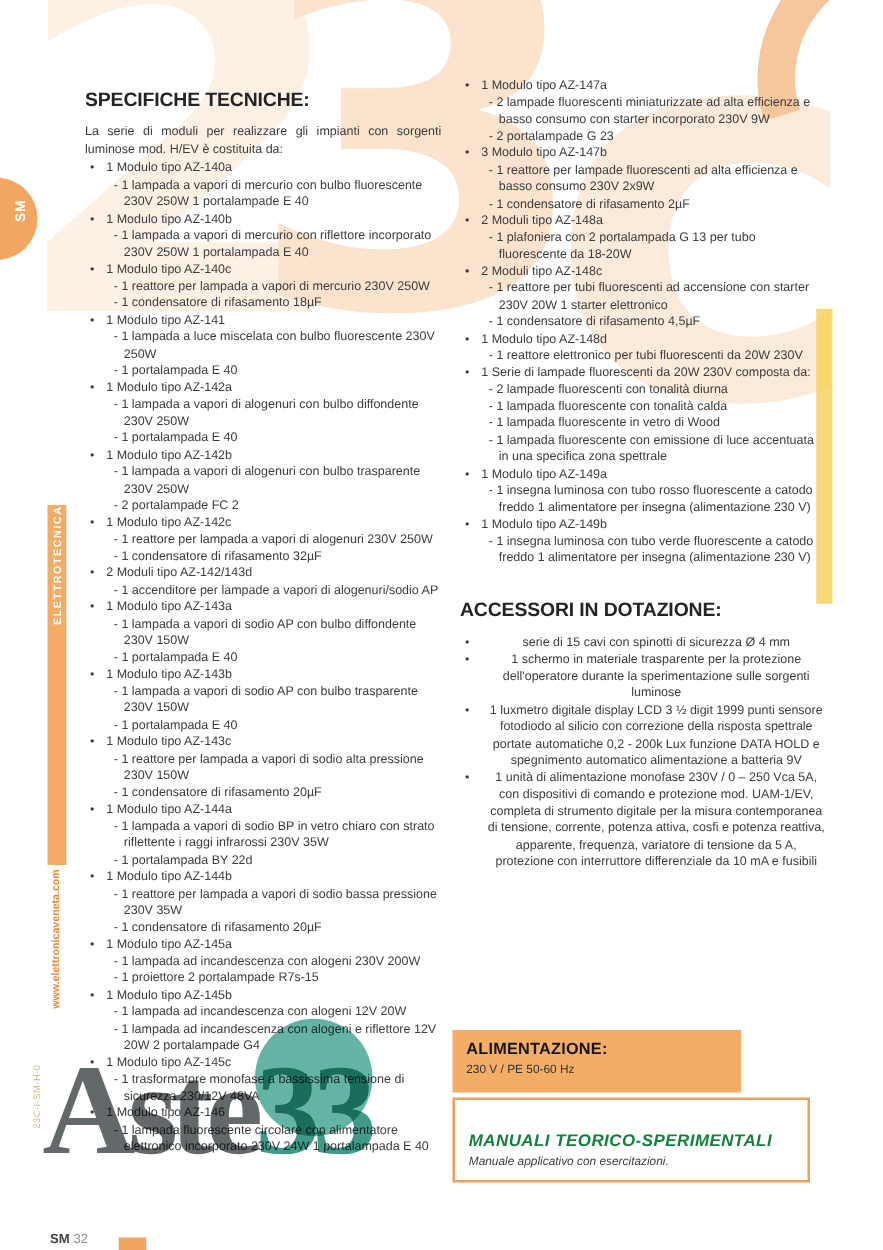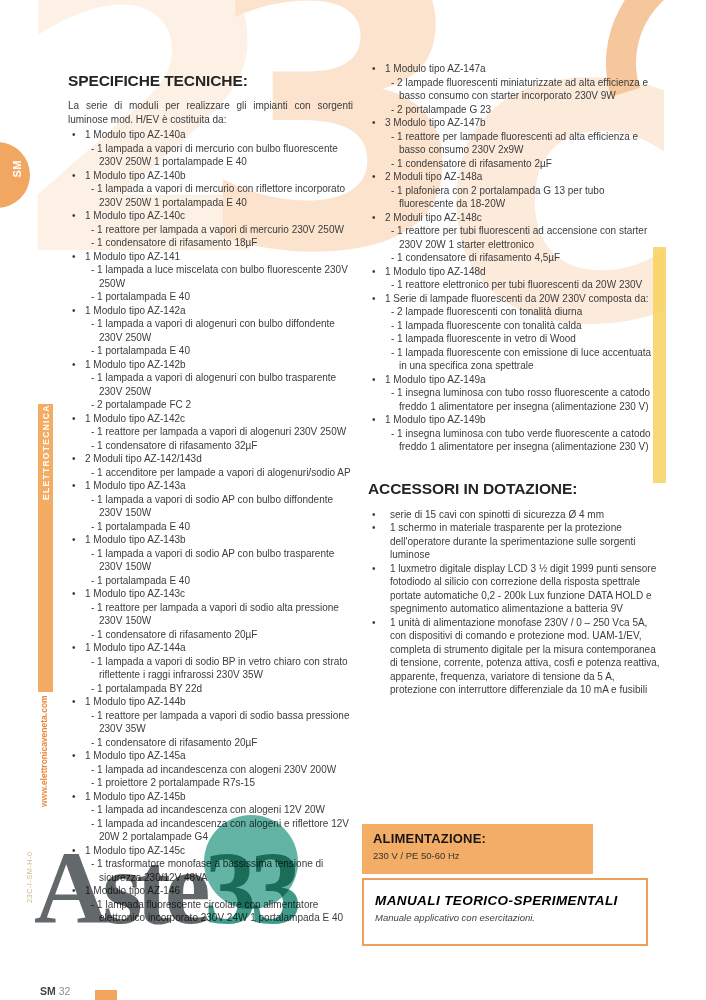--- a/index.html
+++ b/index.html
@@ -38,29 +38,29 @@
          letter-spacing:-.1px;}
   .intro{margin:0 0 2px;text-align:justify;}
   ul.mods,ul.accs{list-style:none;margin:0;padding:0;}
   .col-right ul.mods{padding-top:6px;}
   li.mod .head{display:flex;}
   .blt{flex:0 0 17px;padding-left:4px;box-sizing:border-box;}
   .sub{padding-left:31px;text-indent:-8px;}
   h1.sec.acc-title{margin:26px 0 10px;}
   li.acc{display:flex;}
   li.acc .blt{flex:0 0 22px;}
-  li.acc .at{flex:1;}
+  li.acc .at{flex:1;text-align:center;}
   
   .power-box{position:absolute;left:362px;top:824px;width:231px;height:50px;background:#f4ad66;
              box-sizing:border-box;padding:7px 11px;z-index:1;}
   .power-title{font-size:13px;font-weight:bold;color:#161616;letter-spacing:.2px;}
   .power-value{font-size:9.5px;color:#333;margin-top:4px;}
   .manual-box{position:absolute;left:362px;top:878px;width:286px;height:68px;background:#fff;
               border:2px solid #eba05b;box-sizing:border-box;padding:13px 11px 0;z-index:1;}
-  .manual-title{font-size:13.5px;font-weight:bold;font-style:italic;color:#000000;letter-spacing:.4px;}
+  .manual-title{font-size:13.5px;font-weight:bold;font-style:italic;color:#15803d;letter-spacing:.4px;margin-top:12px;}
   .manual-sub{font-size:9.5px;font-style:italic;color:#3f3f3f;margin-top:4px;}
   
   .footer{position:absolute;left:40px;top:985px;font-size:10.5px;z-index:1;}
   .footer .fb{font-weight:bold;color:#3f4447;}
   .footer .fn{color:#8a8f92;margin-left:3px;}
   
   .wm{position:absolute;z-index:3;pointer-events:none;mix-blend-mode:multiply;}
   .wm-circle{left:204px;top:815px;width:94px;height:94px;border-radius:50%;background:#49a795;opacity:.85;}
   .wm-text{left:34px;top:838px;font-family:Liberation Serif, serif;font-weight:bold;
            font-size:103px;line-height:100px;letter-spacing:-6px;opacity:.92;}

